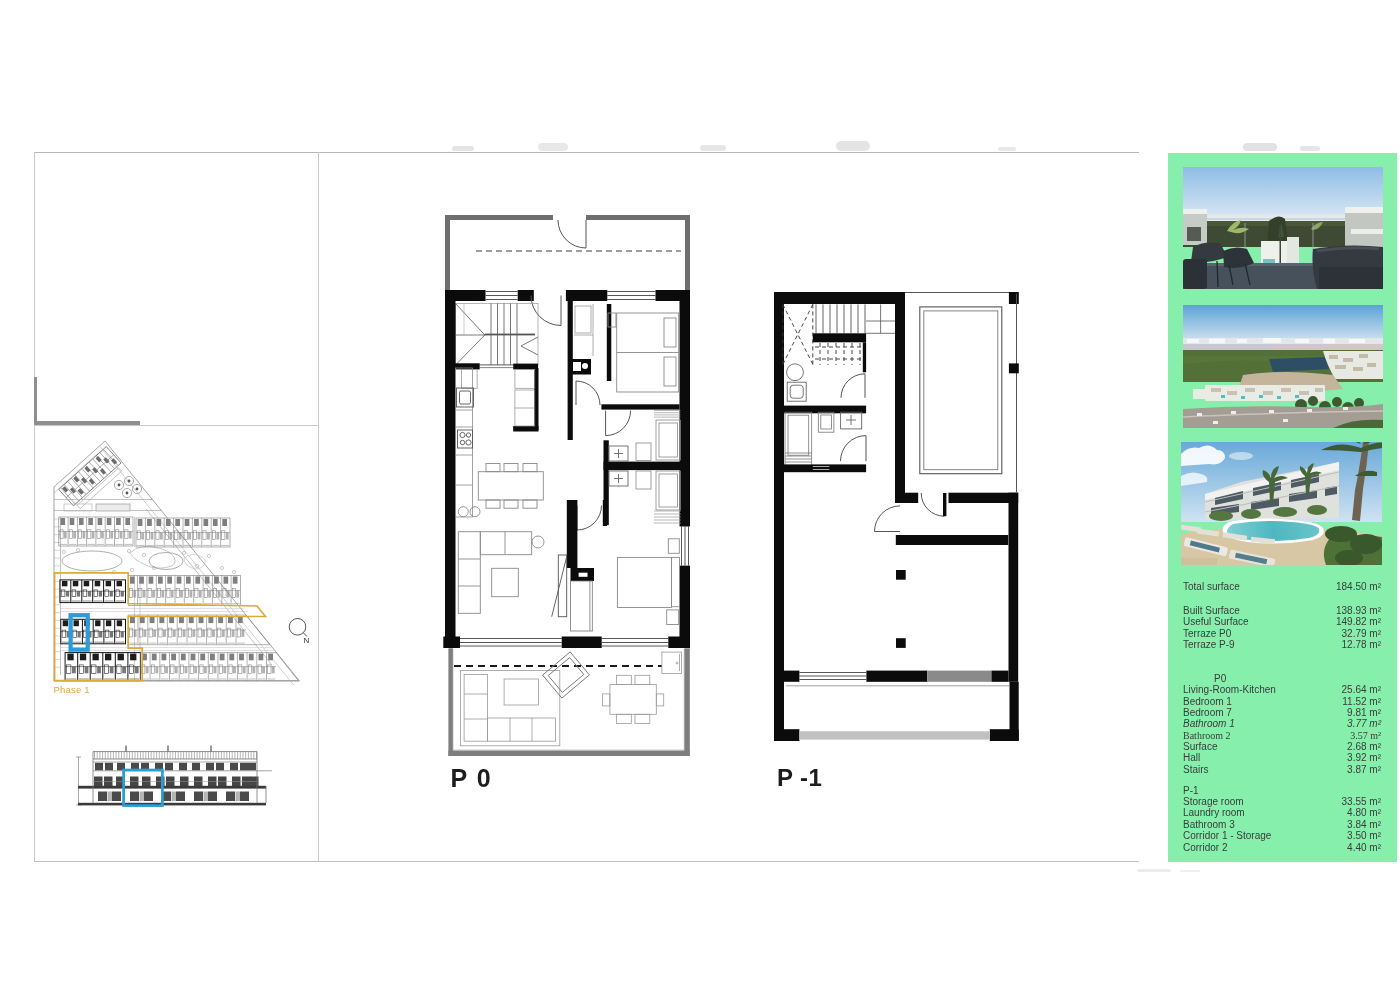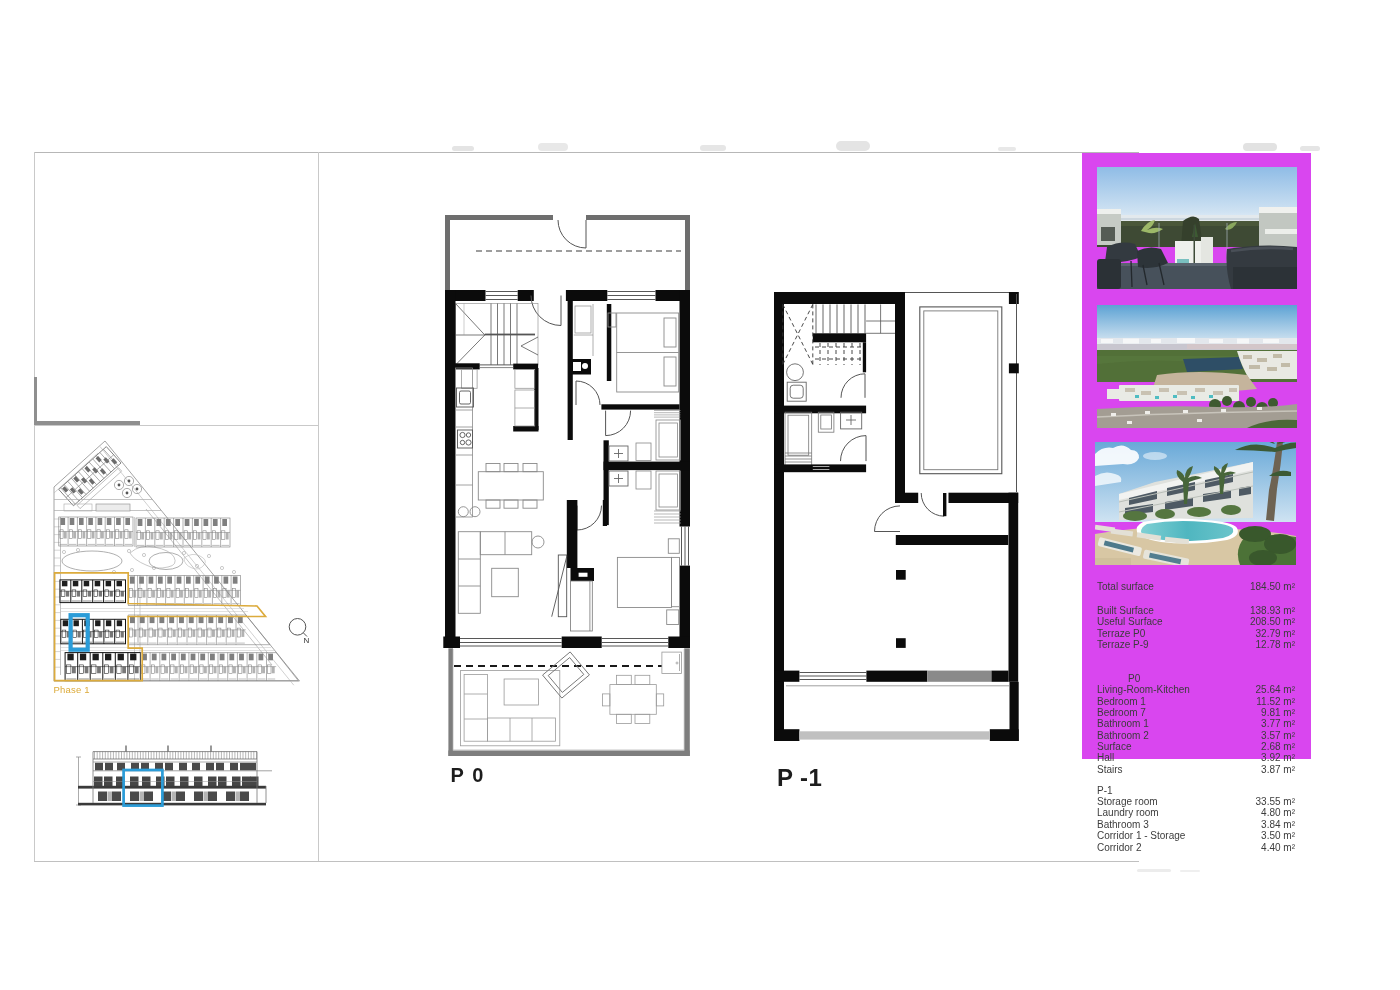--- a/index.html
+++ b/index.html
@@ -1082,25 +1082,25 @@
 
 <line x1="21" y1="400.8" x2="244" y2="400.8" stroke="#888" stroke-width="0.8"></line>
 
 <rect x="11.3" y="444.2" width="23.1" height="11.8" fill="#0b0b0b"></rect>
 <rect x="224.8" y="444.2" width="28.9" height="11.8" fill="#0b0b0b"></rect>
 
 <rect x="34.4" y="446.3" width="190.4" height="8.3" fill="#c0c0c0"></rect>
 </g>
 </svg>
 
-<div class="abs" style="left:450.5px;top:764px;font-size:20px;font-weight:bold;color:#1d1d1d;letter-spacing:1.6px;text-align:center;">P 0</div>
+<div class="abs" style="left:450.5px;top:764px;font-size:25px;font-weight:bold;color:#1d1d1d;letter-spacing:1.6px;text-align:center;">P 0</div>
 
 <div class="abs" style="left:777px;top:764px;font-size:24px;font-weight:bold;color:#1d1d1d;letter-spacing:0.4px;">P -1</div>
 
-<div class="abs" style="left:1082px;top:153px;width:229px;height:606px;background:#d946ef;">
+<div class="abs" style="left:1168px;top:153px;width:229px;height:709px;background:#86efac;">
 
   <svg class="abs" style="left:15px;top:14px;" width="200" height="122" viewBox="0 0 200 122">
     <defs>
       <linearGradient id="sky1" x1="0" y1="0" x2="0" y2="1">
         <stop offset="0" stop-color="#8fbce6"></stop>
           <stop offset="0.8" stop-color="#cfe2f2"></stop>
           <stop offset="1" stop-color="#e8f1f8"></stop>
       </linearGradient>
     </defs>
 
@@ -1329,21 +1329,21 @@
       <span class="v">184.50 m²</span>
     </div>
 
   <div class="row" style="top:451.5px;">
       <span class="l">Built Surface</span>
       <span class="v">138.93 m²</span>
     </div>
 
   <div class="row" style="top:463px;">
       <span class="l">Useful Surface</span>
-      <span class="v">208.50 m²</span>
+      <span class="v">149.82 m²</span>
     </div>
 
   <div class="row" style="top:474.5px;">
       <span class="l">Terraze P0</span>
       <span class="v">32.79 m²</span>
     </div>
 
   <div class="row" style="top:486px;">
       <span class="l">Terraze P-9</span>
       <span class="v">12.78 m²</span>
@@ -1361,26 +1361,26 @@
   <div class="row" style="top:542.5px;">
       <span class="l">Bedroom 1</span>
       <span class="v">11.52 m²</span>
     </div>
 
   <div class="row" style="top:554px;">
       <span class="l">Bedroom 7</span>
       <span class="v">9.81 m²</span>
     </div>
 
-  <div class="row" style="top:565px;">
+  <div class="row" style="top:565px;font-style:italic;">
       <span class="l">Bathroom 1</span>
       <span class="v">3.77 m²</span>
     </div>
 
-  <div class="row" style="top:576.5px;">
+  <div class="row" style="top:576.5px;font-family:Liberation Serif, serif;">
       <span class="l">Bathroom 2</span>
       <span class="v">3.57 m²</span>
     </div>
 
   <div class="row" style="top:588px;">
       <span class="l">Surface</span>
       <span class="v">2.68 m²</span>
     </div>
 
   <div class="row" style="top:599px;">

